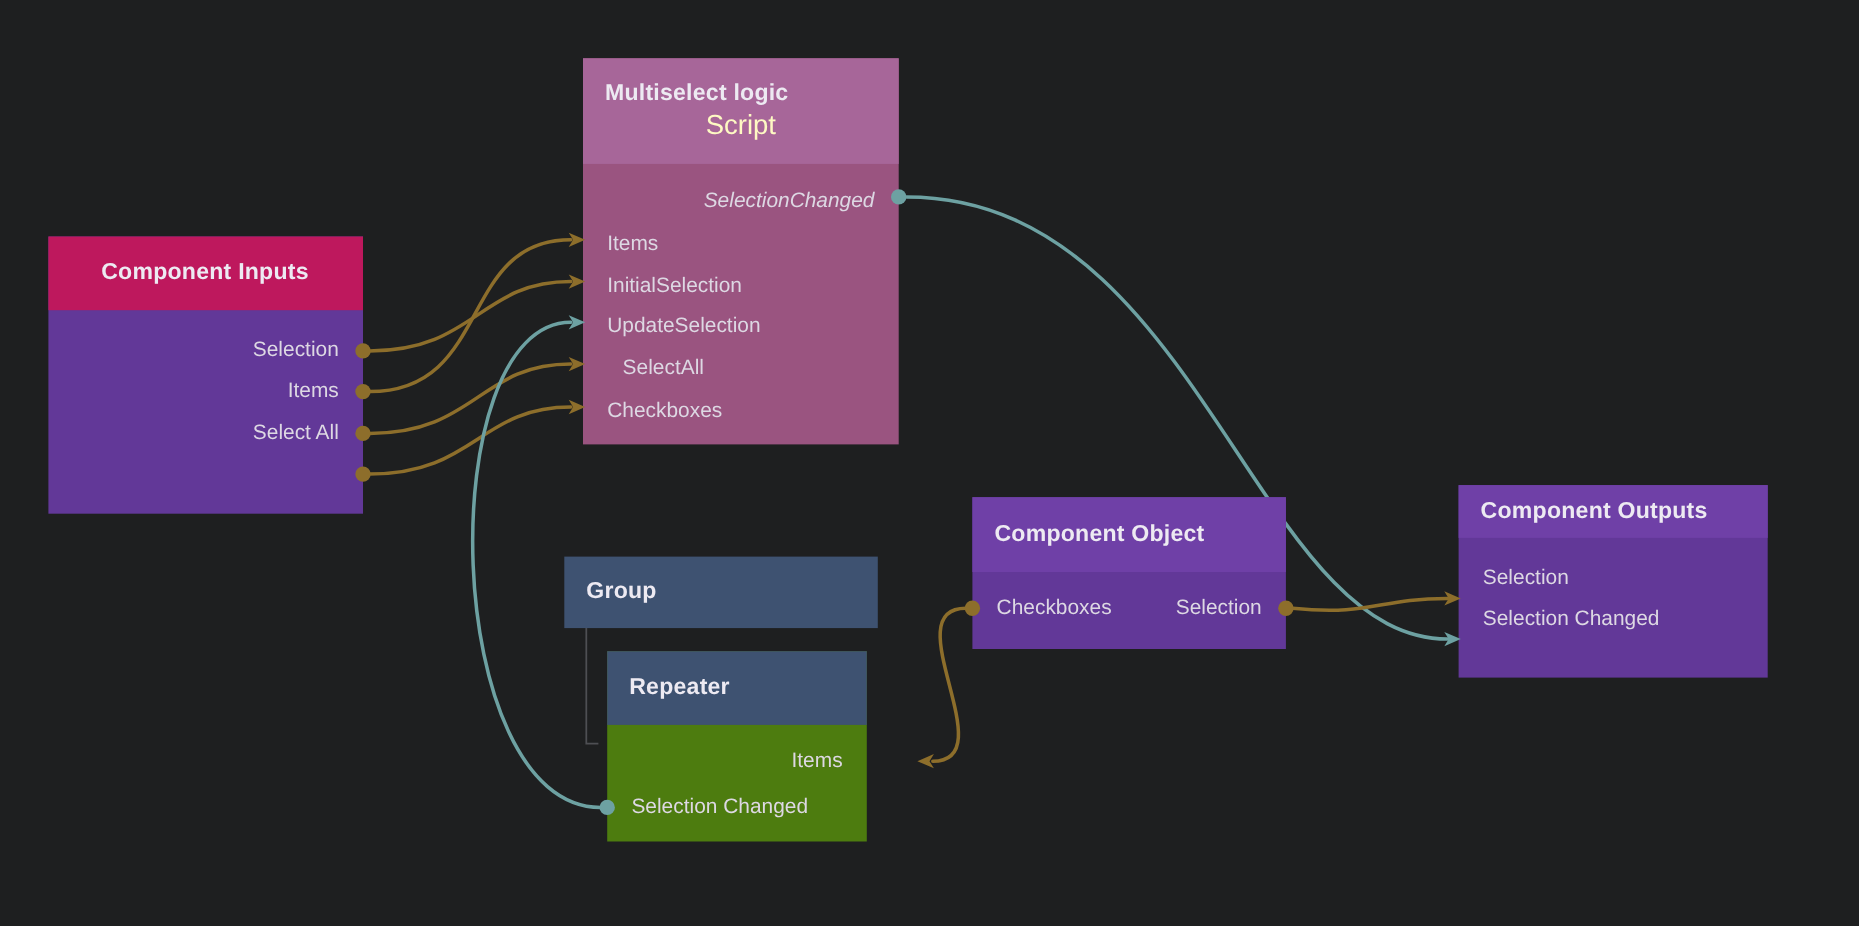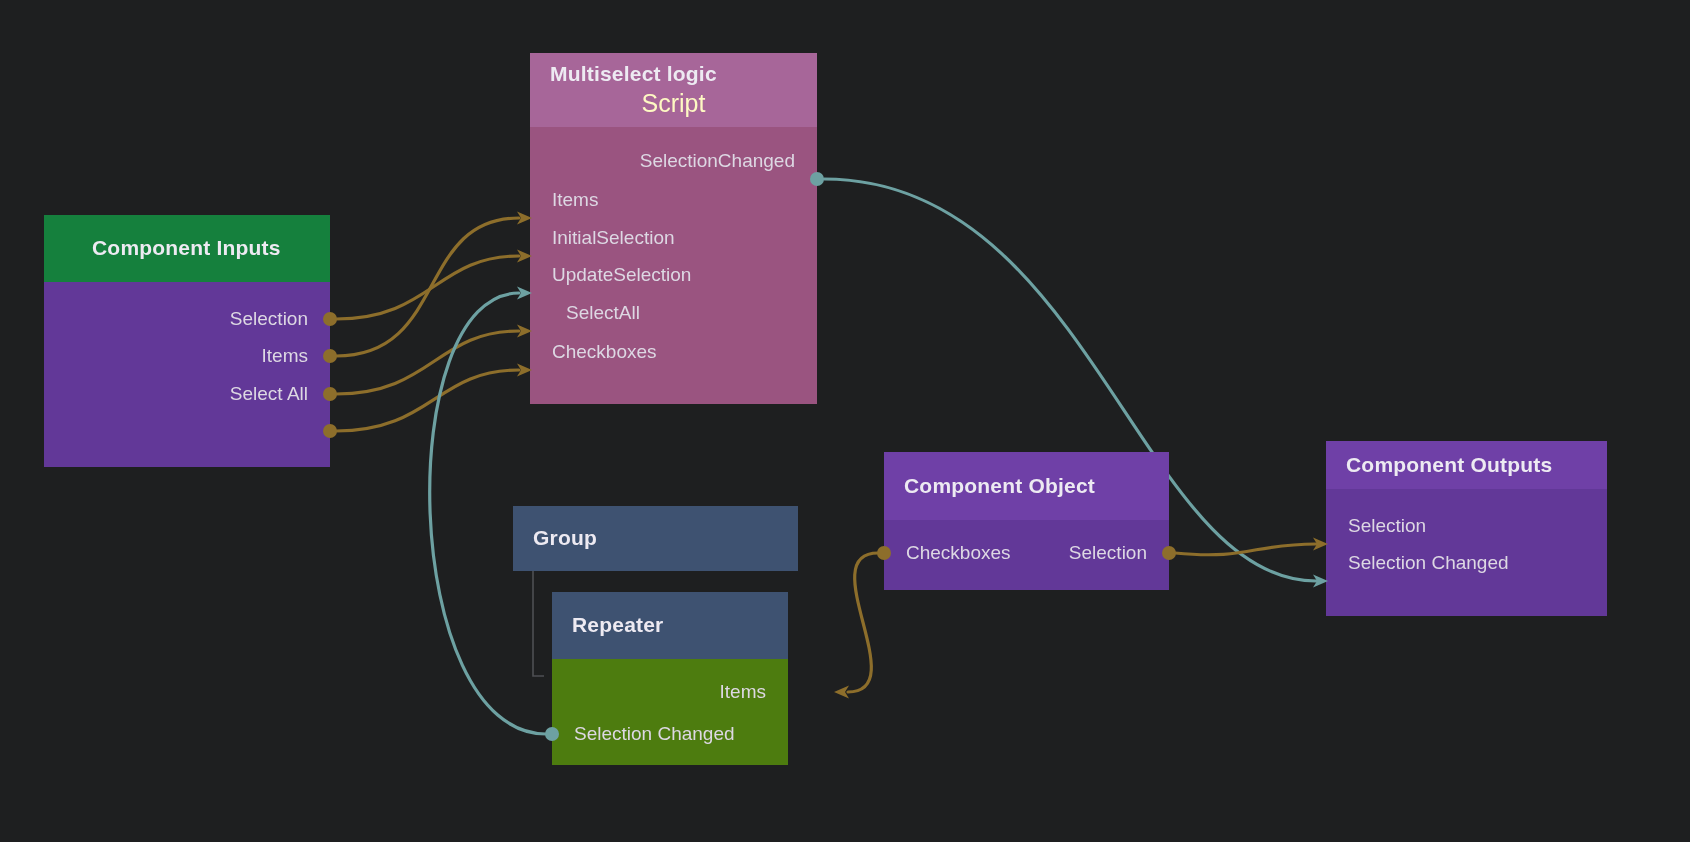--- a/index.html
+++ b/index.html
@@ -41,35 +41,35 @@
       <path d="M 336,356 C 448,356 416,218 519,218" fill="none" stroke="#8d6e2b" stroke-width="3.2" stroke-linecap="round"></path>
       <path d="M 336,394 C 432,394 436,331 519,331" fill="none" stroke="#8d6e2b" stroke-width="3.2" stroke-linecap="round"></path>
       <path d="M 336,431 C 432,431 436,370 519,370" fill="none" stroke="#8d6e2b" stroke-width="3.2" stroke-linecap="round"></path>
       <path d="M 546,734 C 400,734 392,293 519,293" fill="none" stroke="#6da1a2" stroke-width="3.2" stroke-linecap="round"></path>
       <path d="M 824,179 C 1090,179 1140,581 1316,581" fill="none" stroke="#6da1a2" stroke-width="3.2" stroke-linecap="round"></path>
       <path d="M 1175,553 C 1248,560 1252,544 1316,544" fill="none" stroke="#8d6e2b" stroke-width="3.2" stroke-linecap="round"></path>
       <path d="M 878,553 C 812,553 914,692 848,692" fill="none" stroke="#8d6e2b" stroke-width="3.2" stroke-linecap="round"></path>
     </svg>
   <div id="nodes">
       <div class="node" style="left: 530px; top: 53px; width: 287px; height: 351px; background: rgb(154, 84, 128);">
-        <div class="node-header" style="height: 74px; background: rgb(167, 102, 153);">
+        <div class="node-header" style="height: 96px; background: rgb(167, 102, 153);">
           <div class="node-title">Multiselect logic</div>
           <div class="node-subtitle">Script</div>
         </div>
         <div class="node-body" style="height: 259px;">
-          <div class="port" style="top: 15px; text-align: right;">SelectionChanged</div>
+          <div class="port" style="top: 15px; text-align: right; font-style: italic;">SelectionChanged</div>
           <div class="port" style="top: 54px; text-align: left;">Items</div>
           <div class="port" style="top: 92px; text-align: left;">InitialSelection</div>
           <div class="port" style="top: 129px; text-align: left;">UpdateSelection</div>
           <div class="port" style="top: 167px; text-align: left; padding-left: 36px;">SelectAll</div>
           <div class="port" style="top: 206px; text-align: left;">Checkboxes</div>
         </div>
       </div>
       <div class="node" style="left: 44px; top: 215px; width: 286px; height: 252px; background: rgb(98, 56, 152);">
-        <div class="node-header" style="height: 67px; background: #15803d; padding-left: 48px;">
+        <div class="node-header" style="height: 67px; background: #be185d; padding-left: 48px;">
           <div class="node-title">Component Inputs</div>
         </div>
         <div class="node-body" style="height: 185px;">
           <div class="port" style="top: 18px; text-align: right;">Selection</div>
           <div class="port" style="top: 55px; text-align: right;">Items</div>
           <div class="port" style="top: 93px; text-align: right;">Select All</div>
         </div>
       </div>
       <div class="node" style="left: 513px; top: 506px; width: 285px; height: 65px; background: rgb(57, 72, 101);">
         <div class="node-header" style="height: 65px; background: rgb(62, 82, 113);">

